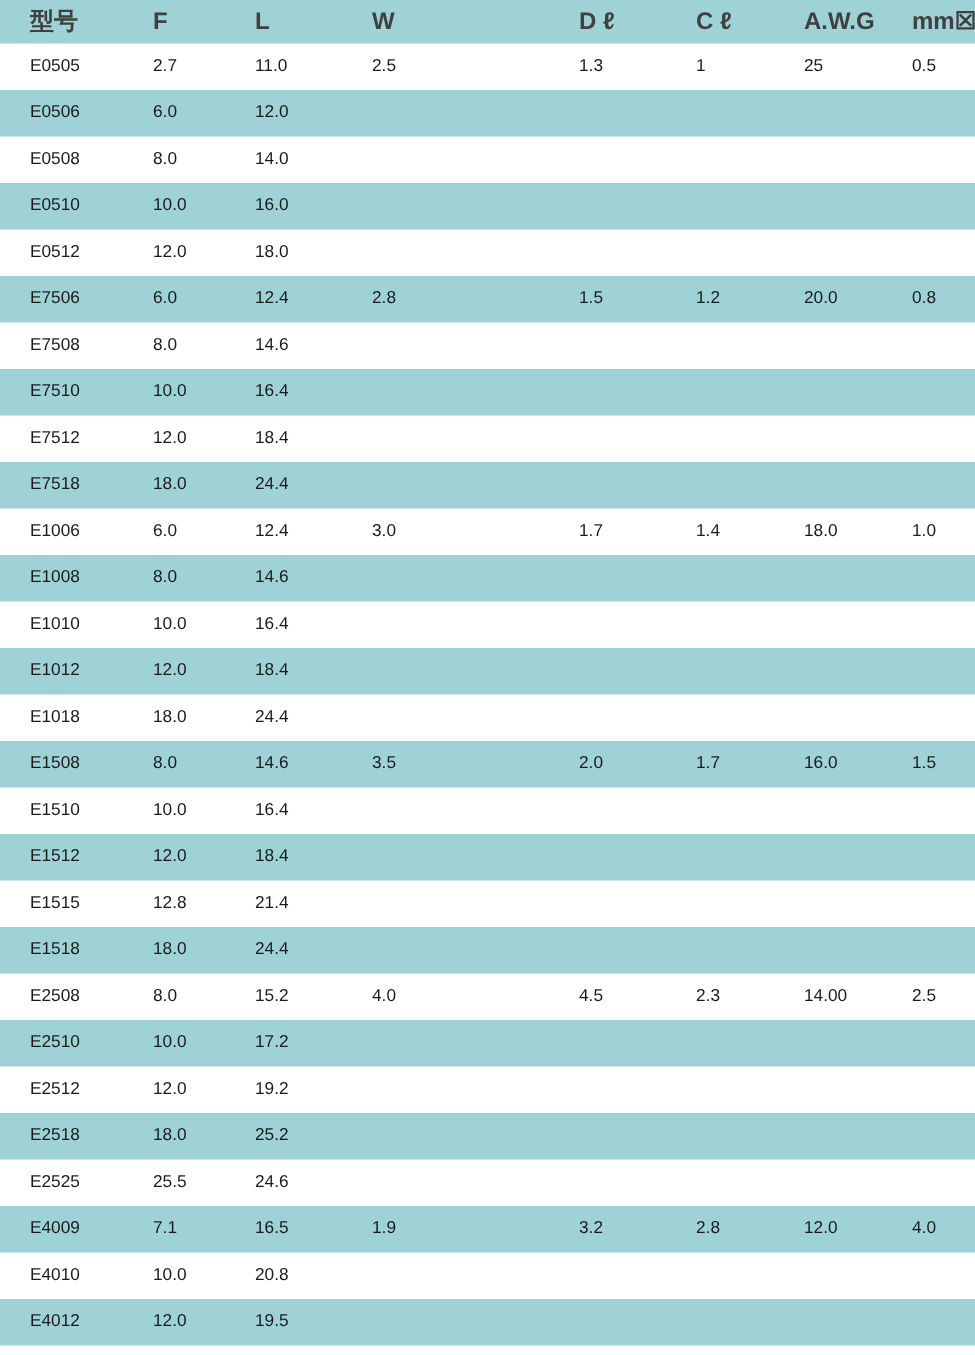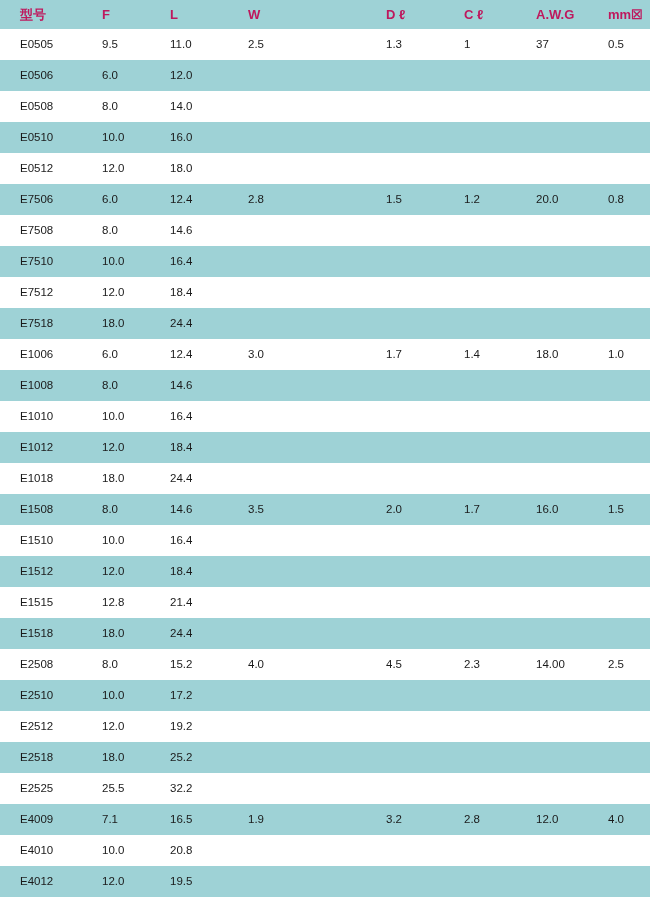--- a/index.html
+++ b/index.html
@@ -27,24 +27,24 @@
     padding: 0;
     height: 31px;
     line-height: 31px;
     vertical-align: middle;
     white-space: nowrap;
     overflow: hidden;
   }
   .spec-table thead th {
     background: #9ed2d6;
     font-weight: bold;
-    font-size: 13px;
+    font-size: 16px;
     height: 29px;
     line-height: 29px;
-    color: #be185d;
+    color: #404040;
   }
   tbody tr.band-on td {
     background: #9ed2d6;
   }
   tbody tr.band-off td {
     background: #ffffff;
   }
   
   .c-model  { width: 72px;  padding-left: 20px !important; }
   .c-f      { width: 58px;  padding-left: 10px !important; }
@@ -68,26 +68,26 @@
       <th class="c-d">D ℓ</th>
       <th class="c-c">C ℓ</th>
       <th class="c-awg">A.W.G</th>
       <th class="c-mm">mm☒</th>
 
     </tr>
   </thead>
   <tbody id="table-body">
       <tr class="band-off">
         <td class="c-model">E0505</td>
-        <td class="c-f">9.5</td>
+        <td class="c-f">2.7</td>
         <td class="c-l">11.0</td>
         <td class="c-w">2.5</td>
         <td class="c-d">1.3</td>
         <td class="c-c">1</td>
-        <td class="c-awg">37</td>
+        <td class="c-awg">25</td>
         <td class="c-mm">0.5</td>
       </tr>
       <tr class="band-on">
         <td class="c-model">E0506</td>
         <td class="c-f">6.0</td>
         <td class="c-l">12.0</td>
         <td class="c-w"></td>
         <td class="c-d"></td>
         <td class="c-c"></td>
         <td class="c-awg"></td>
@@ -309,21 +309,21 @@
         <td class="c-l">25.2</td>
         <td class="c-w"></td>
         <td class="c-d"></td>
         <td class="c-c"></td>
         <td class="c-awg"></td>
         <td class="c-mm"></td>
       </tr>
       <tr class="band-off">
         <td class="c-model">E2525</td>
         <td class="c-f">25.5</td>
-        <td class="c-l">32.2</td>
+        <td class="c-l">24.6</td>
         <td class="c-w"></td>
         <td class="c-d"></td>
         <td class="c-c"></td>
         <td class="c-awg"></td>
         <td class="c-mm"></td>
       </tr>
       <tr class="band-on">
         <td class="c-model">E4009</td>
         <td class="c-f">7.1</td>
         <td class="c-l">16.5</td>

